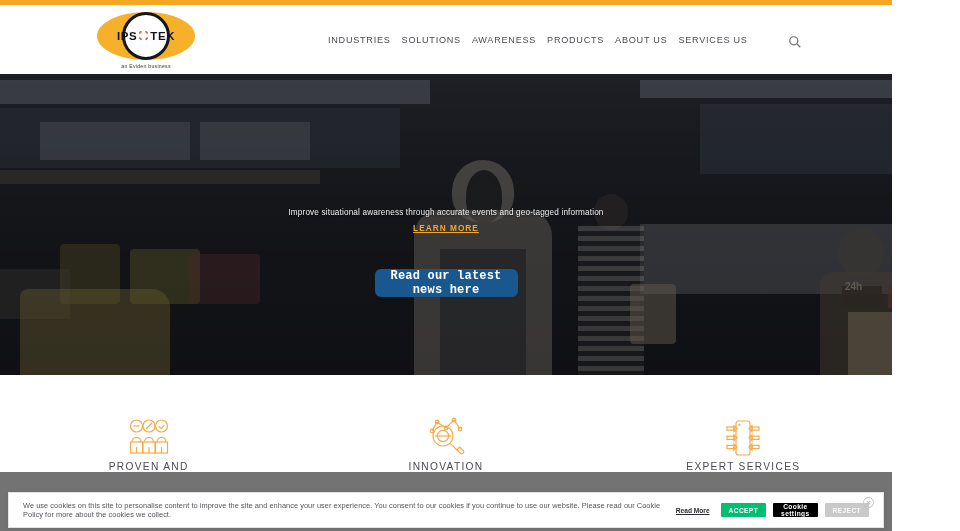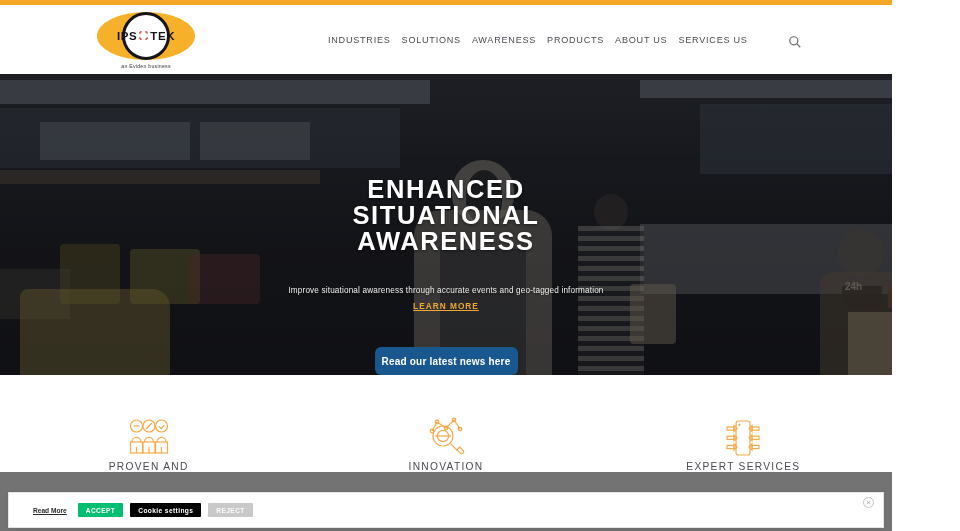--- a/index.html
+++ b/index.html
@@ -98,22 +98,22 @@
   .hero-link {
     display:inline-block; margin-top: 4px;
     color: #f0a830; font-size: 8.3px; letter-spacing: 1px;
     font-weight: 600; cursor:pointer;
   }
   .hero-cta {
     display:block; margin: 34px auto 0;
     background: #19578f; color: #fff;
     border: none; border-radius: 6px;
     width: 143px; height: 28px;
-    font-size: 10px; font-weight: bold; letter-spacing: .2px;
-    font-family: Liberation Sans, sans-serif;
+    font-size: 12px; font-weight: bold; letter-spacing: .2px;
+    font-family: Liberation Mono, monospace;
     cursor: pointer;
   }
 
   
   .features {
     position: relative; background:#fff;
     display:flex; padding-top: 40px;
   }
   .feature { flex: 1; text-align:center; }
   .feature-icon { height: 46px; display:flex; align-items:center; justify-content:center; }
@@ -232,21 +232,20 @@
       <div class="layer" style="left:848px;top:238px;width:58px;height:63px;background:#cbb98e;opacity:.55;"></div>
 
       <div class="layer" style="left:594px;top:120px;width:34px;height:36px;background:#4f443c;opacity:.5;border-radius:50%;"></div>
       <div class="layer" style="left:578px;top:152px;width:66px;height:149px;background:repeating-linear-gradient(180deg,#d7d2c8 0 5px,#32353a 5px 10px);opacity:.45;"></div>
       <div class="layer" style="left:630px;top:210px;width:46px;height:60px;background:#bda987;opacity:.5;border-radius:4px;"></div>
     </div>
 
     <div class="hero-overlay"></div>
 
     <div class="hero-content">
-      <h1 class="hero-title">ENHANCED SITUATIONAL AWARENESS</h1>
       <div class="hero-sub">Improve situational awareness through accurate events and geo-tagged information</div>
       <a class="hero-link" href="#">LEARN MORE</a>
       <button class="hero-cta">Read our latest news here</button>
 
       
     </div>
   </div>
 
   <div class="features">
 
@@ -313,20 +312,21 @@
             <rect x="31" y="28.4" width="7" height="3.2"></rect>
               <polygon points="31,27 28,30 31,33"></polygon>
           </g>
         </svg>
       </div>
       <div class="feature-label">EXPERT SERVICES</div>
     </div>
   </div>
 
   <div class="cookie-bar">
+    <span class="cookie-text">We use cookies on this site to personalise content to improve the site and enhance your user experience. You consent to our cookies if you continue to use our website. Please read our Cookie Policy for more about the cookies we collect.</span>
     <a class="cookie-readmore" href="#">Read More</a>
     <div class="cookie-btns">
       <button class="cbtn accept">ACCEPT</button>
       <button class="cbtn settings">Cookie settings</button>
       <button class="cbtn reject">REJECT</button>
     </div>
     <div class="cookie-close">✕</div>
   </div>
 
 </div>

